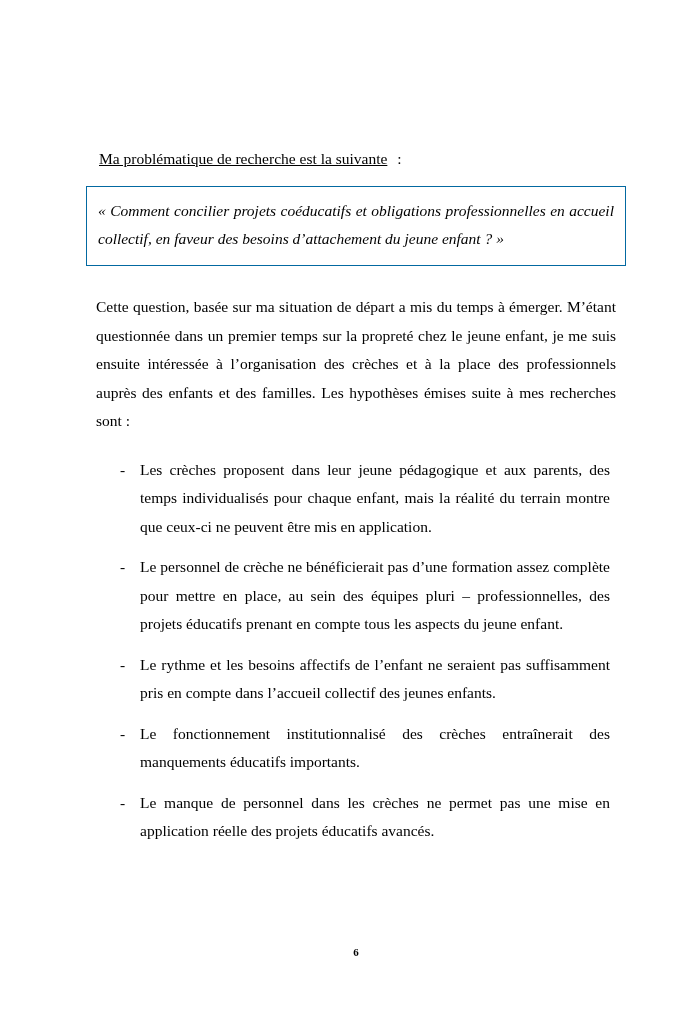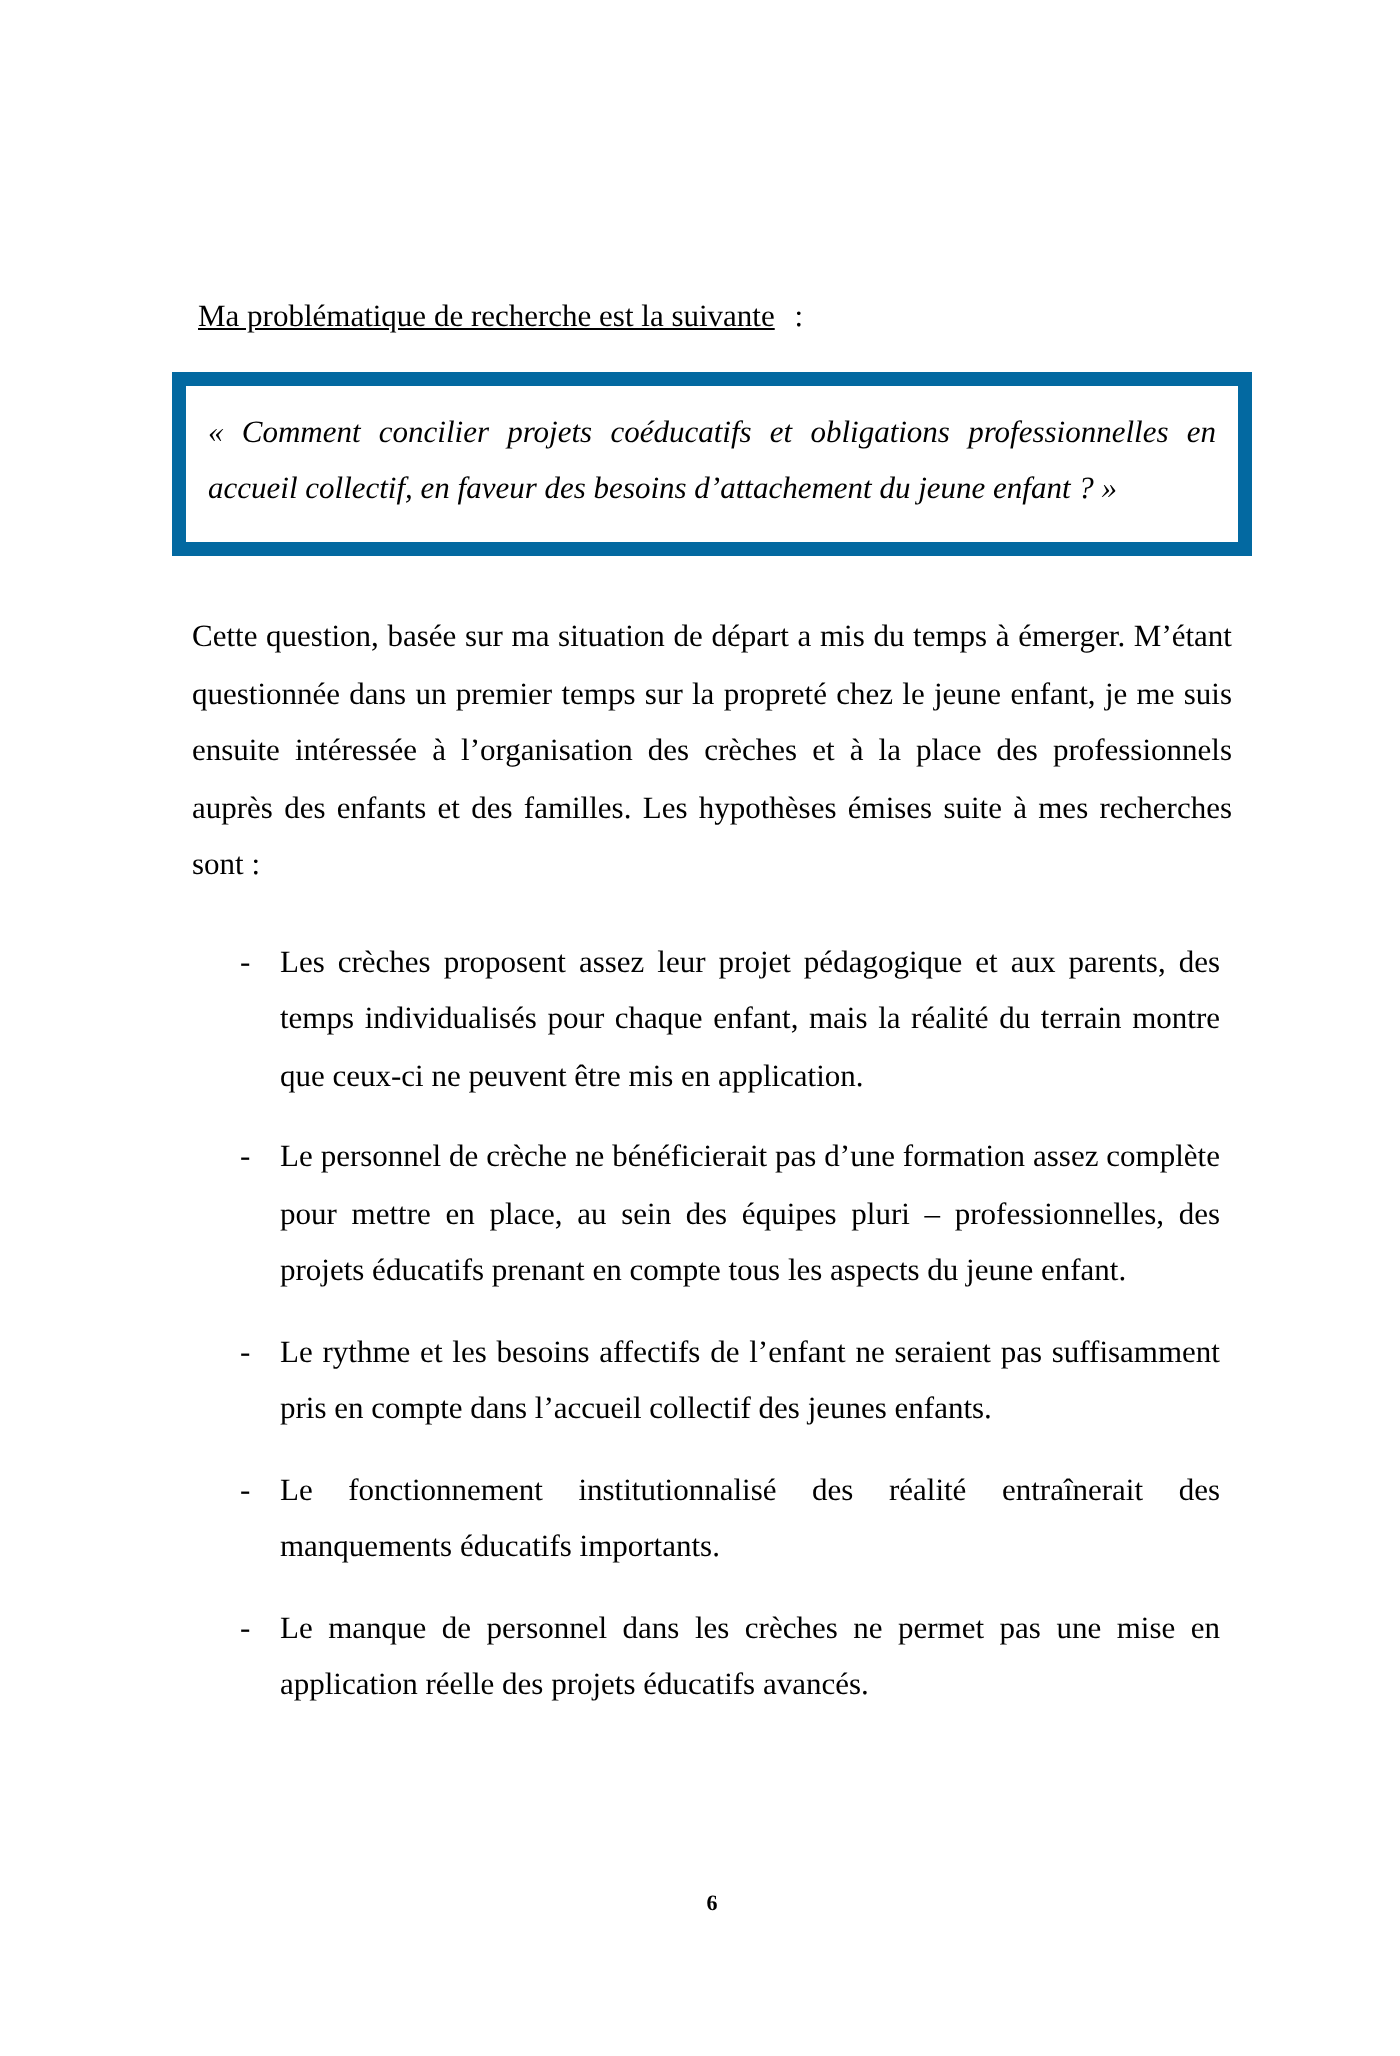--- a/index.html
+++ b/index.html
@@ -24,21 +24,21 @@
     right: 84px;
     top: 136px;
   }
   .heading {
     font-size: 15.5px;
     line-height: 22px;
     font-weight: normal;
   }
   .heading .underlined { text-decoration: underline; }
   .quote-box {
-    border: 7px solid #0369a1;
+    border: 1px solid #0369a1;
     margin: 13px -7px 0 -7px;
     padding: 7px 8px 9px 8px;
   }
   .quote {
     font-style: italic;
     font-size: 15.5px;
     line-height: 28px;
     text-align: justify;
   }
   .body-para {
@@ -89,33 +89,33 @@
 
     <div class="quote-box">
       <p class="quote">« Comment concilier projets coéducatifs et obligations professionnelles en accueil collectif, en faveur des besoins d’attachement du jeune enfant ? »</p>
     </div>
 
     <p class="body-para">Cette question, basée sur ma situation de départ a mis du temps à émerger. M’étant questionnée dans un premier temps sur la propreté chez le jeune enfant, je me suis ensuite intéressée à l’organisation des crèches et à la place des professionnels auprès des enfants et des familles. Les hypothèses émises suite à mes recherches sont :</p>
 
     <ul class="hypotheses">
       <li>
         <span class="marker">-</span>
-        <span class="item-text">Les crèches proposent assez leur projet pédagogique et aux parents, des temps individualisés pour chaque enfant, mais la réalité du terrain montre que ceux-ci ne peuvent être mis en application.</span>
+        <span class="item-text">Les crèches proposent dans leur jeune pédagogique et aux parents, des temps individualisés pour chaque enfant, mais la réalité du terrain montre que ceux-ci ne peuvent être mis en application.</span>
       </li>
       <li>
         <span class="marker">-</span>
         <span class="item-text">Le personnel de crèche ne bénéficierait pas d’une formation assez complète pour mettre en place, au sein des équipes pluri – professionnelles, des projets éducatifs prenant en compte tous les aspects du jeune enfant.</span>
       </li>
       <li>
         <span class="marker">-</span>
         <span class="item-text">Le rythme et les besoins affectifs de l’enfant ne seraient pas suffisamment pris en compte dans l’accueil collectif des jeunes enfants.</span>
       </li>
       <li>
         <span class="marker">-</span>
-        <span class="item-text">Le fonctionnement institutionnalisé des réalité entraînerait des manquements éducatifs importants.</span>
+        <span class="item-text">Le fonctionnement institutionnalisé des crèches entraînerait des manquements éducatifs importants.</span>
       </li>
       <li>
         <span class="marker">-</span>
         <span class="item-text">Le manque de personnel dans les crèches ne permet pas une mise en application réelle des projets éducatifs avancés.</span>
       </li>
     </ul>
 
   </div>
 
   <div class="footer">

